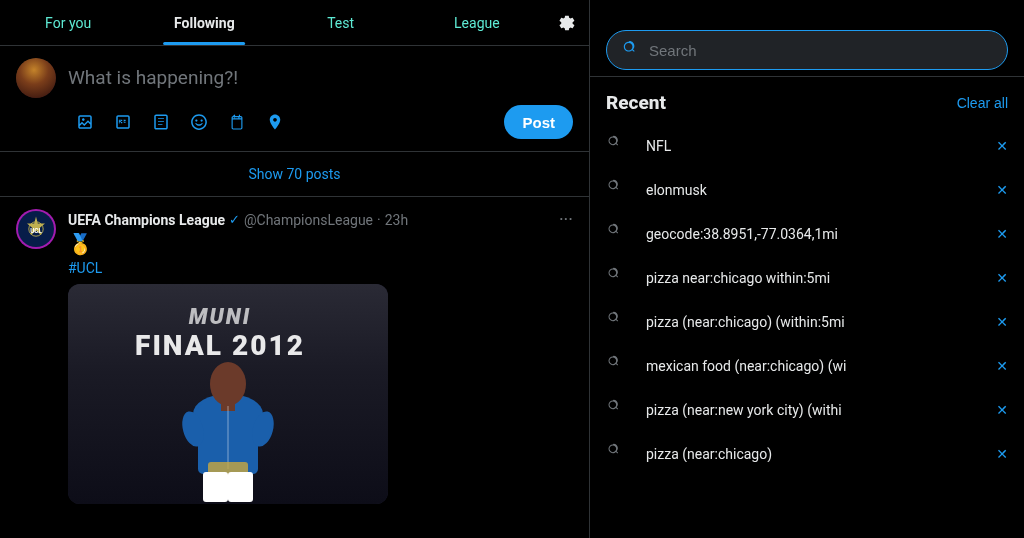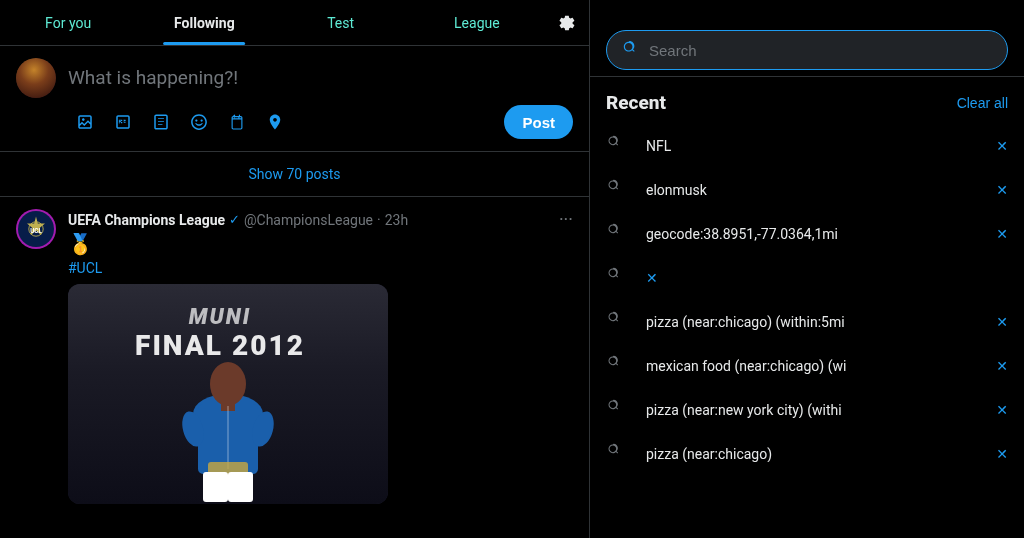--- a/index.html
+++ b/index.html
@@ -496,20 +496,21 @@
       <span class="recent-text">geocode:38.8951,-77.0364,1mi</span>
       <span class="recent-close">✕</span>
     </div>
 
     <div class="recent-item">
       <span class="recent-search-icon">
         <svg width="16" height="16" viewBox="0 0 24 24" fill="currentColor">
             <path d="M10.25 3.75c-3.59 0-6.5 2.91-6.5 6.5s2.91 6.5 6.5 6.5c1.79 0 3.42-.73 4.6-1.91l1.96 1.96c.29.29.77.29 1.06 0 .29-.29.29-.77 0-1.06l-1.96-1.96c1.18-1.18 1.91-2.81 1.91-4.6-.01-3.59-2.92-6.49-6.57-6.49zm0 1.5c2.76 0 5 2.24 5 5s-2.24 5-5 5-5-2.24-5-5 2.24-5 5-5z"></path>
           </svg>
       </span>
+      <span class="recent-text">pizza near:chicago within:5mi</span>
       <span class="recent-close">✕</span>
     </div>
 
     <div class="recent-item">
       <span class="recent-search-icon">
         <svg width="16" height="16" viewBox="0 0 24 24" fill="currentColor">
             <path d="M10.25 3.75c-3.59 0-6.5 2.91-6.5 6.5s2.91 6.5 6.5 6.5c1.79 0 3.42-.73 4.6-1.91l1.96 1.96c.29.29.77.29 1.06 0 .29-.29.29-.77 0-1.06l-1.96-1.96c1.18-1.18 1.91-2.81 1.91-4.6-.01-3.59-2.92-6.49-6.57-6.49zm0 1.5c2.76 0 5 2.24 5 5s-2.24 5-5 5-5-2.24-5-5 2.24-5 5-5z"></path>
           </svg>
       </span>
       <span class="recent-text">pizza (near:chicago) (within:5mi</span>

